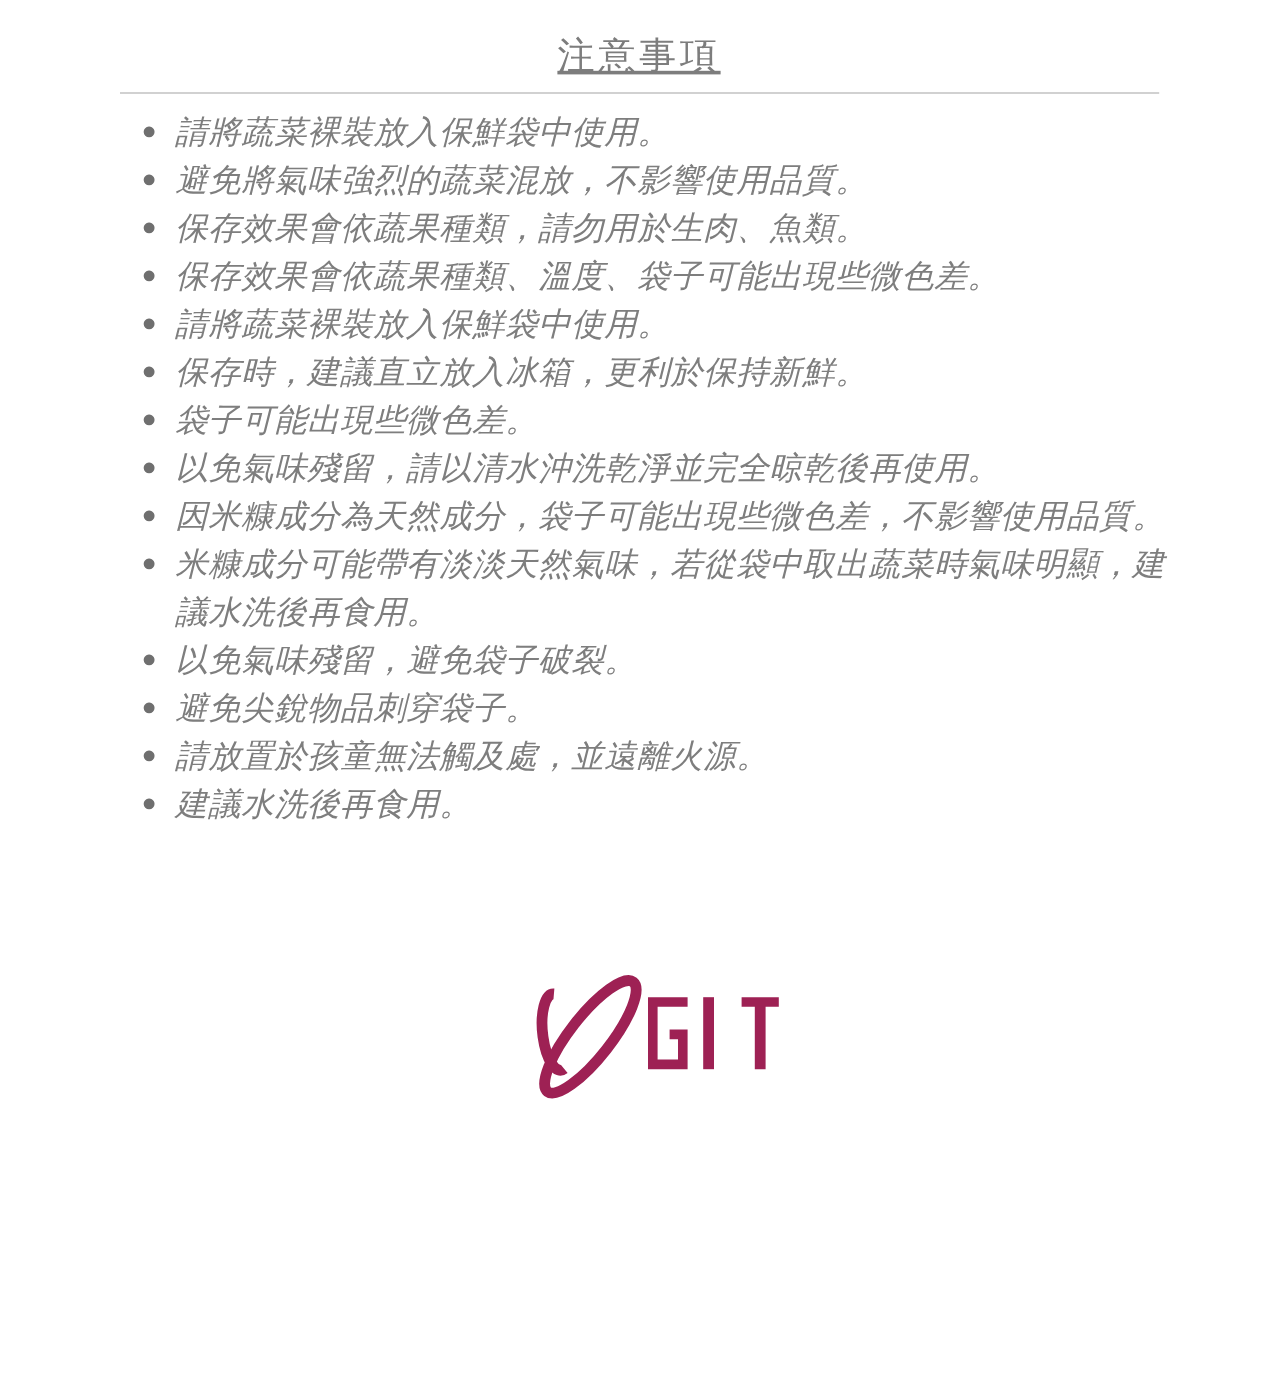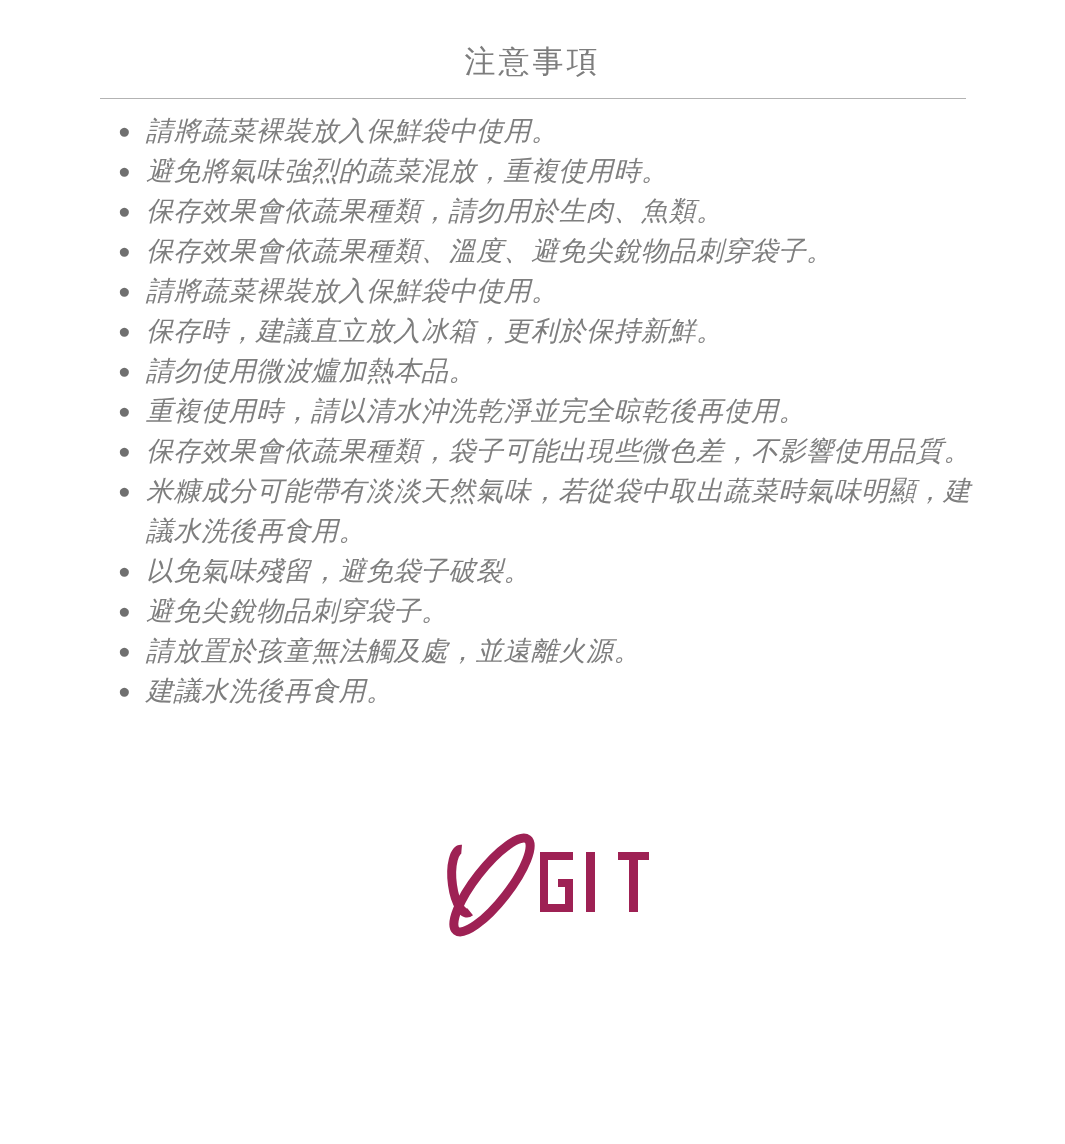--- a/index.html
+++ b/index.html
@@ -14,27 +14,28 @@
     color: #7e7e7e;
     overflow: hidden;
   }
   .page {
     position: relative;
     width: 1065px;
     height: 1144px;
     background: #ffffff;
   }
   .page-title {
-    margin: 15px;
+    margin: 0;
     padding-top: 26px;
     text-align: center;
     font-size: 31px;
     font-weight: 400;
     letter-spacing: 3px;
     color: #7d7d7d;
+    text-decoration: underline;
   }
   .title-divider {
     margin: 9px auto 0 auto;
     width: 866px;
     border: none;
     border-top: 1px solid #b3b3b3;
     height: 0;
   }
   .notes-list {
     list-style: none;
@@ -89,49 +90,49 @@
   <h1 class="page-title">注意事項</h1>
   <hr class="title-divider">
 
   <ul class="notes-list">
     <li class="note-item">
       <span class="bullet">●</span>
       <span class="note-text">請將蔬菜裸裝放入保鮮袋中使用。</span>
     </li>
     <li class="note-item">
       <span class="bullet">●</span>
-      <span class="note-text">避免將氣味強烈的蔬菜混放，重複使用時。</span>
+      <span class="note-text">避免將氣味強烈的蔬菜混放，不影響使用品質。</span>
     </li>
     <li class="note-item">
       <span class="bullet">●</span>
       <span class="note-text">保存效果會依蔬果種類，請勿用於生肉、魚類。</span>
     </li>
     <li class="note-item">
       <span class="bullet">●</span>
-      <span class="note-text">保存效果會依蔬果種類、溫度、避免尖銳物品刺穿袋子。</span>
+      <span class="note-text">保存效果會依蔬果種類、溫度、袋子可能出現些微色差。</span>
     </li>
     <li class="note-item">
       <span class="bullet">●</span>
       <span class="note-text">請將蔬菜裸裝放入保鮮袋中使用。</span>
     </li>
     <li class="note-item">
       <span class="bullet">●</span>
       <span class="note-text">保存時，建議直立放入冰箱，更利於保持新鮮。</span>
     </li>
     <li class="note-item">
       <span class="bullet">●</span>
-      <span class="note-text">請勿使用微波爐加熱本品。</span>
+      <span class="note-text">袋子可能出現些微色差。</span>
     </li>
     <li class="note-item">
       <span class="bullet">●</span>
-      <span class="note-text">重複使用時，請以清水沖洗乾淨並完全晾乾後再使用。</span>
+      <span class="note-text">以免氣味殘留，請以清水沖洗乾淨並完全晾乾後再使用。</span>
     </li>
     <li class="note-item">
       <span class="bullet">●</span>
-      <span class="note-text">保存效果會依蔬果種類，袋子可能出現些微色差，不影響使用品質。</span>
+      <span class="note-text">因米糠成分為天然成分，袋子可能出現些微色差，不影響使用品質。</span>
     </li>
     <li class="note-item">
       <span class="bullet">●</span>
       <span class="note-text">米糠成分可能帶有淡淡天然氣味，若從袋中取出蔬菜時氣味明顯，建議水洗後再食用。</span>
     </li>
     <li class="note-item">
       <span class="bullet">●</span>
       <span class="note-text">以免氣味殘留，避免袋子破裂。</span>
     </li>
     <li class="note-item">

